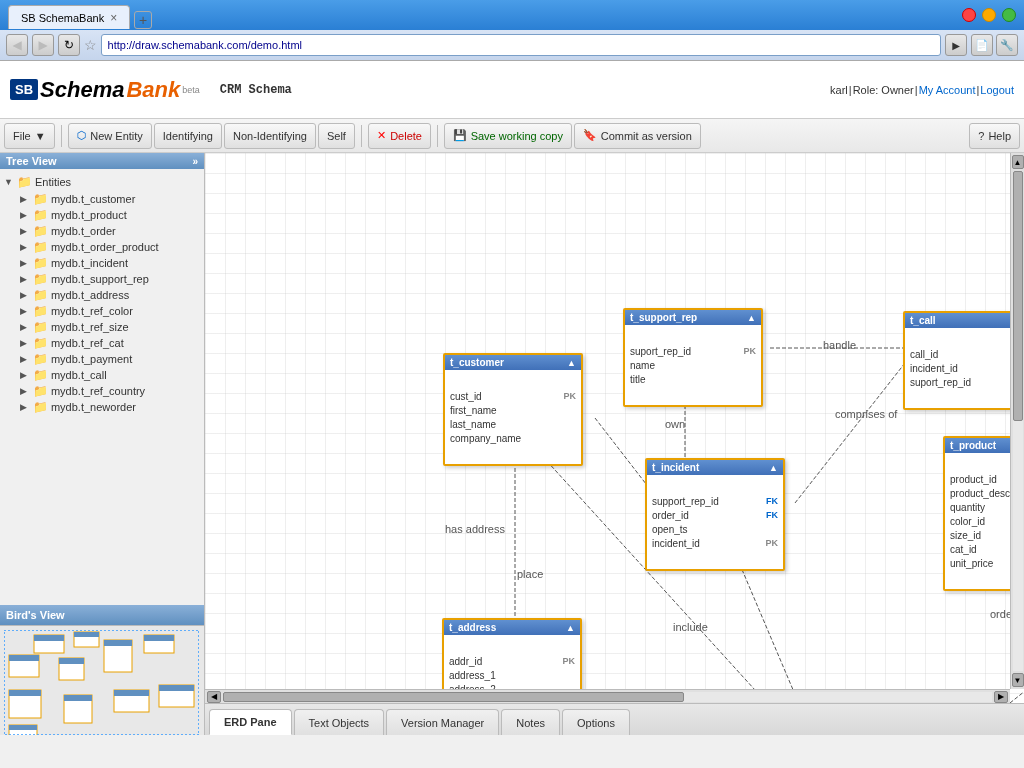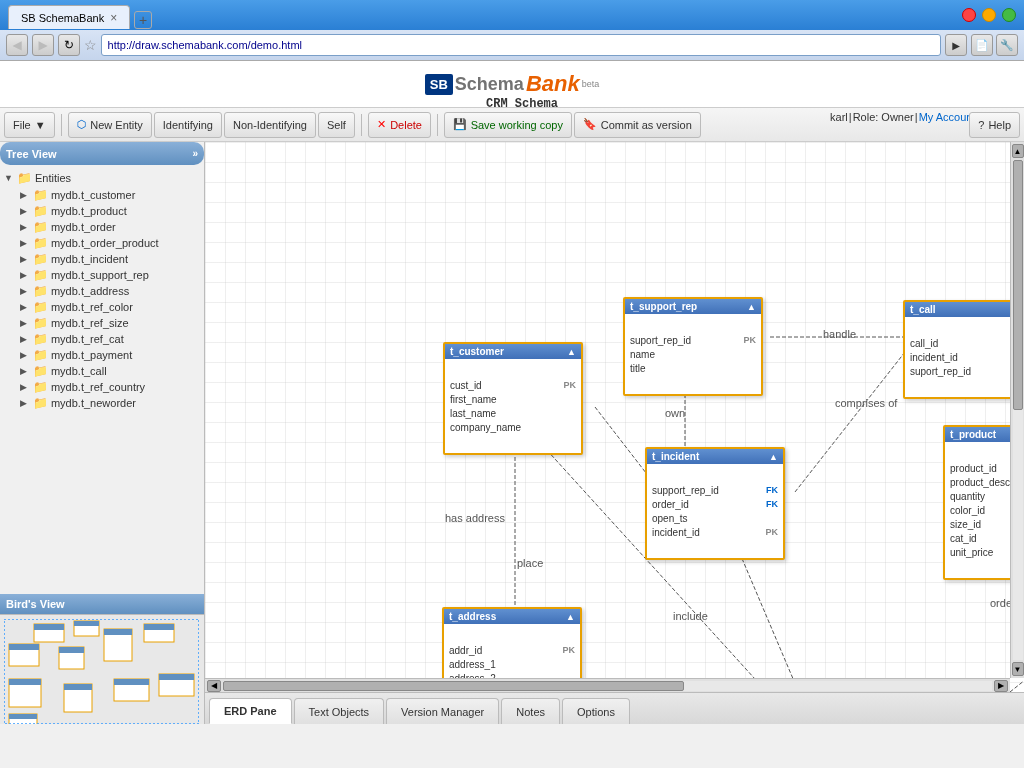--- a/index.html
+++ b/index.html
@@ -67,27 +67,26 @@
     .go-btn { width: 22px; height: 22px; background: linear-gradient(to bottom, #e8e8e8, #ccc); border: 1px solid #999; border-radius: 3px; cursor: pointer; display: flex; align-items: center; justify-content: center; font-size: 10px; color: #333; }
     .browser-icon-btns { display: flex; gap: 3px; }
     .icon-btn { width: 22px; height: 22px; background: linear-gradient(to bottom, #e8e8e8, #ccc); border: 1px solid #999; border-radius: 3px; cursor: pointer; display: flex; align-items: center; justify-content: center; font-size: 11px; }
 
     
     .app-header {
       background: white;
       border-bottom: 1px solid #ccc;
       display: flex;
       align-items: center;
-      padding: 10px 10px;
-      height: 47px;
-      flex-direction: column;
+      padding: 18px 10px;
+      height: 58px;
     }
     .logo-area { display: flex; align-items: center; gap: 2px; }
     .logo-sb { background: #003580; color: white; font-size: 13px; font-weight: bold; padding: 3px 5px; border-radius: 2px; }
-    .logo-schema { color: #737373; font-size: 18px; font-weight: bold; }
+    .logo-schema { color: #000000; font-size: 22px; font-weight: bold; font-style: italic; }
     .logo-bank { color: #e86000; font-size: 22px; font-weight: bold; font-style: italic; }
     .logo-beta { font-size: 9px; color: #888; vertical-align: super; }
     .app-title-area { margin-left: 20px; }
     .app-title { font-size: 12px; font-weight: bold; color: #333; font-family: Liberation Mono, monospace; }
     .app-subtitle { font-size: 10px; color: #888; }
     .user-area { margin-left: auto; font-size: 11px; color: #333; display: flex; align-items: center; gap: 1px; }
     .user-link { color: #0066cc; text-decoration: none; cursor: pointer; }
 
     
     .toolbar {
@@ -132,22 +131,21 @@
     }
     .panel-header {
       background: linear-gradient(to bottom, #8ab0d8, #6090c0);
       color: white;
       font-size: 11px;
       font-weight: bold;
       padding: 3px 6px;
       display: flex;
       align-items: center;
       justify-content: space-between;
-      height: 23px;
-      border-radius: 10px;
+      height: 16px;
     }
     .collapse-btn { cursor: pointer; color: white; font-size: 10px; }
     .tree-area {
       flex: 1;
       overflow-y: auto;
       padding: 4px;
       font-size: 11px;
     }
     .tree-root { display: flex; align-items: center; gap: 3px; padding: 2px 0; cursor: pointer; }
     .tree-item { display: flex; align-items: center; gap: 3px; padding: 1px 0; cursor: pointer; }

